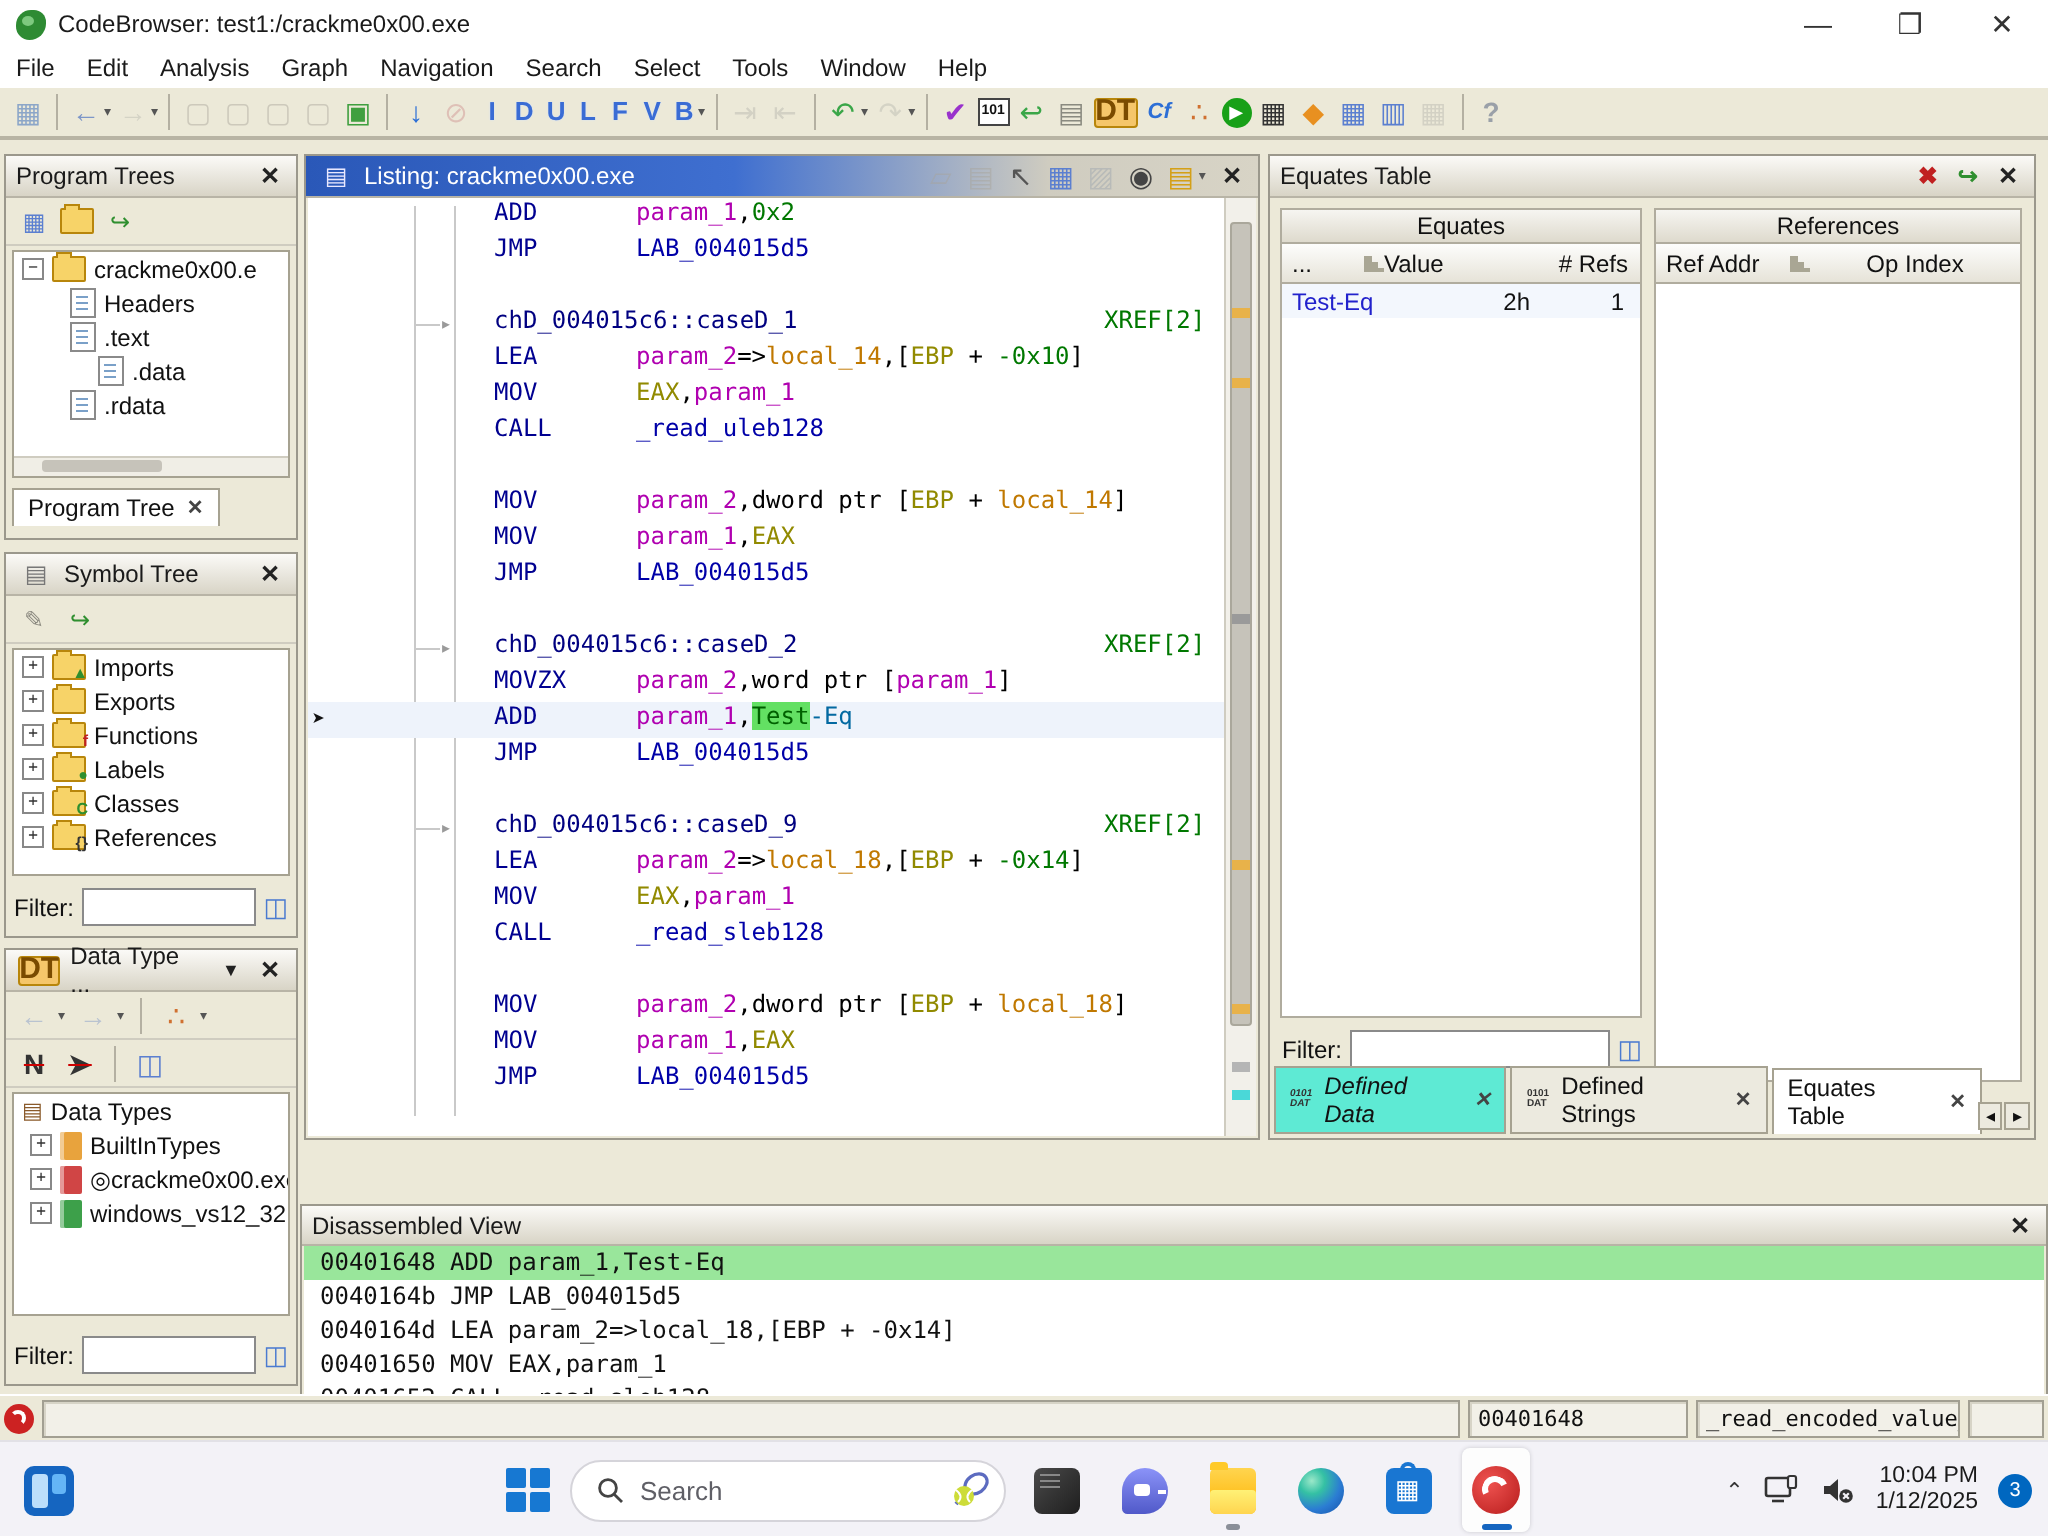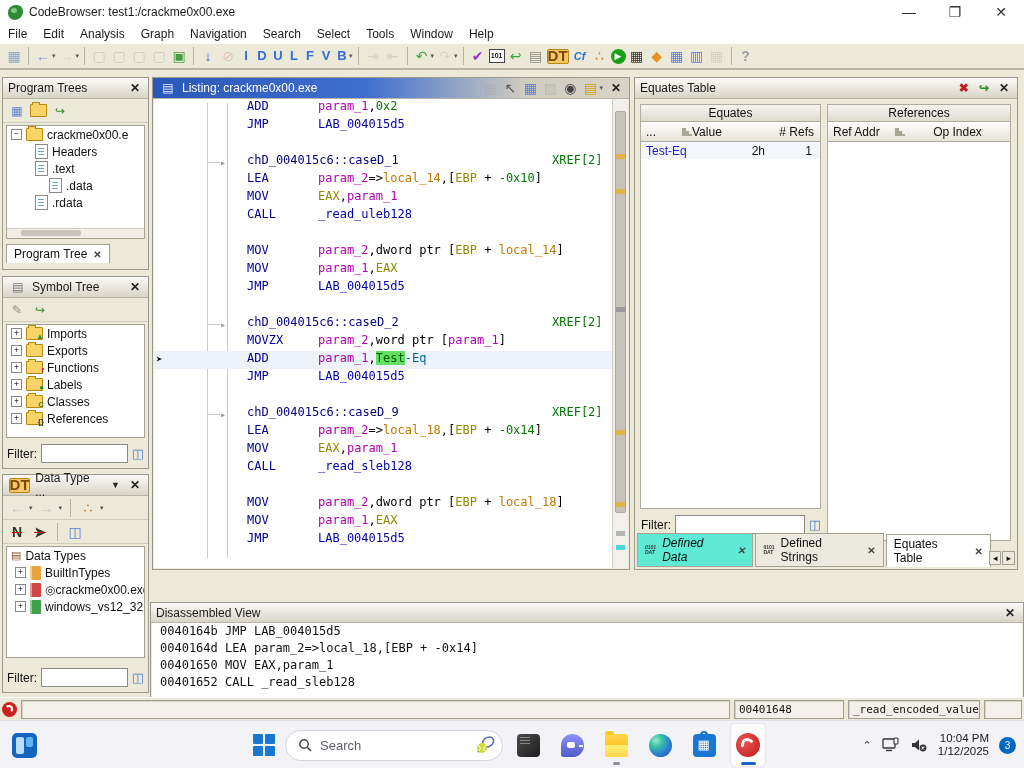--- a/index.html
+++ b/index.html
@@ -483,20 +483,21 @@
   </div>
 </div>
 
 <div class="panel" id="disasm" style="left:150px;top:602px;width:872px;height:117px">
   <div class="phdr" style="height:19px">
     <span>Disassembled View</span>
     <span class="grow"></span>
     <span class="px">✕</span>
   </div>
   <div id="dis-body" class="mono">
+      <div class="dline hl">00401648 ADD param_1,Test-Eq</div>
       <div class="dline">0040164b JMP LAB_004015d5</div>
       <div class="dline">0040164d LEA param_2=&gt;local_18,[EBP + -0x14]</div>
       <div class="dline">00401650 MOV EAX,param_1</div>
       <div class="dline">00401652 CALL _read_sleb128</div>
     </div>
 </div>
 
 <div class="abs" id="statusbar">
   <span id="status-dragon"></span>
   <span class="sfield" style="flex:1"></span>

